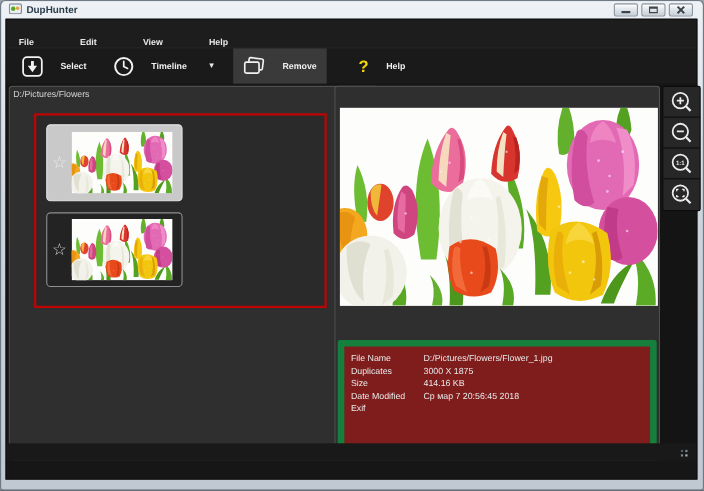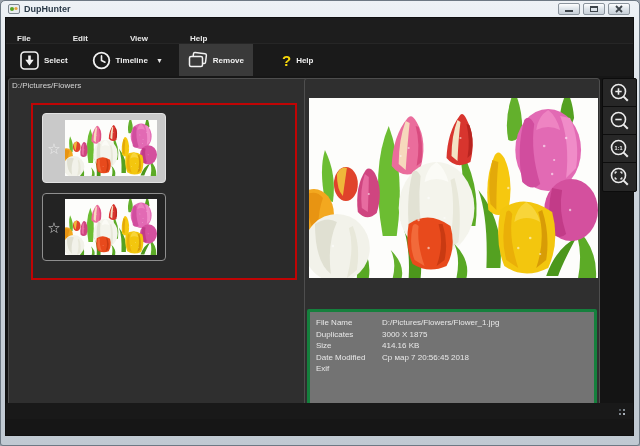--- a/index.html
+++ b/index.html
@@ -20,21 +20,21 @@
   .g-min{width:8px;height:2px;background:#3d444a;margin-top:4px}
   .g-max{width:8px;height:6px;box-sizing:border-box;border:1px solid #3d444a;border-top-width:2px}
   
   .content{position:absolute;left:4px;right:5px;top:16px;bottom:9px;
            background:#161616;border:1px solid #101010;box-sizing:border-box}
   .menubar{position:absolute;left:0;top:0;right:0;height:25px;background:#1d1d1d;
            display:flex;align-items:flex-end;padding-left:11px}
   .menu-item{font-size:8px;font-weight:bold;color:#eaeaea;margin-right:42px;cursor:default}
   .toolbar{position:absolute;left:0;top:25px;right:0;height:33px;background:#1a1a1a;
            border-top:1px solid #262626;display:flex;align-items:stretch;padding-left:10px;box-sizing:border-box}
-  .tbtn{display:flex;align-items:center;gap:5px;padding:0 9px;cursor:default}
+  .tbtn{display:flex;align-items:center;gap:16px;padding:0 9px;cursor:default}
   .tbtn .tlabel{font-size:8px;font-weight:bold;color:#f0f0f0;white-space:nowrap}
   .tb-select{padding-left:4px}
   .tb-timeline{margin-left:6px}
   .dd-arrow{font-size:7px;color:#e8e8e8;margin-left:3px}
   .tb-similar{margin-left:7px;background:#3a3a3a}
   .tb-remove .tlabel{color:#7d7d7d;font-weight:bold}
   .tb-help{margin-left:20px}
   .qmark{font-size:15px;font-weight:bold;color:#f6d70a;line-height:1}
   
   .main{position:absolute;left:0;right:0;top:60px;bottom:16px;background:#141414}
@@ -48,22 +48,22 @@
   .thumb{position:absolute;left:9px;width:124px;box-sizing:border-box;border-radius:4px;
          display:flex;align-items:center;cursor:pointer}
   .thumb.selected{top:8px;height:70px;background:#c9c9c9;border:1px solid #e2e2e2}
   .thumb.plain{top:88px;height:68px;background:#232323;border:1px solid #8f8f8f}
   .star{width:22px;text-align:center;font-size:15px;line-height:1;color:#ececec}
   .thumb.plain .star{color:#d8d8d8}
   .thumb-photo{width:92px;height:56px;display:block}
   
   .preview-img{position:absolute;left:4px;top:19px;width:289px;height:180px;background:#fff}
   .preview-img svg{display:block;width:100%;height:100%}
-  .info-box{position:absolute;left:2px;right:2px;top:230px;bottom:2px;background:#737373;
-            border:3px solid #15803d;box-sizing:border-box;padding:5px 4px 0 6px;border-radius:2px}
+  .info-box{position:absolute;left:2px;right:2px;top:230px;bottom:2px;background:#7f1d1d;
+            border:6px solid #15803d;box-sizing:border-box;padding:5px 4px 0 6px;border-radius:2px}
   .info-row{display:flex;font-size:8px;line-height:11.6px;color:#e8e8e8}
   .info-label{width:66px;flex:none}
   .info-value{flex:1;white-space:nowrap;overflow:hidden}
   
   .zoom-col{position:absolute;left:596px;top:0;width:35px;height:114px;background:#272727;
             border:1px solid #0c0c0c;box-sizing:border-box;border-radius:2px}
   .zoom-btn{width:100%;height:28px;box-sizing:border-box;border-bottom:1px solid #0d0d0d;
             display:flex;align-items:center;justify-content:center;cursor:pointer}
   .zoom-btn:last-child{border-bottom:none}
   

